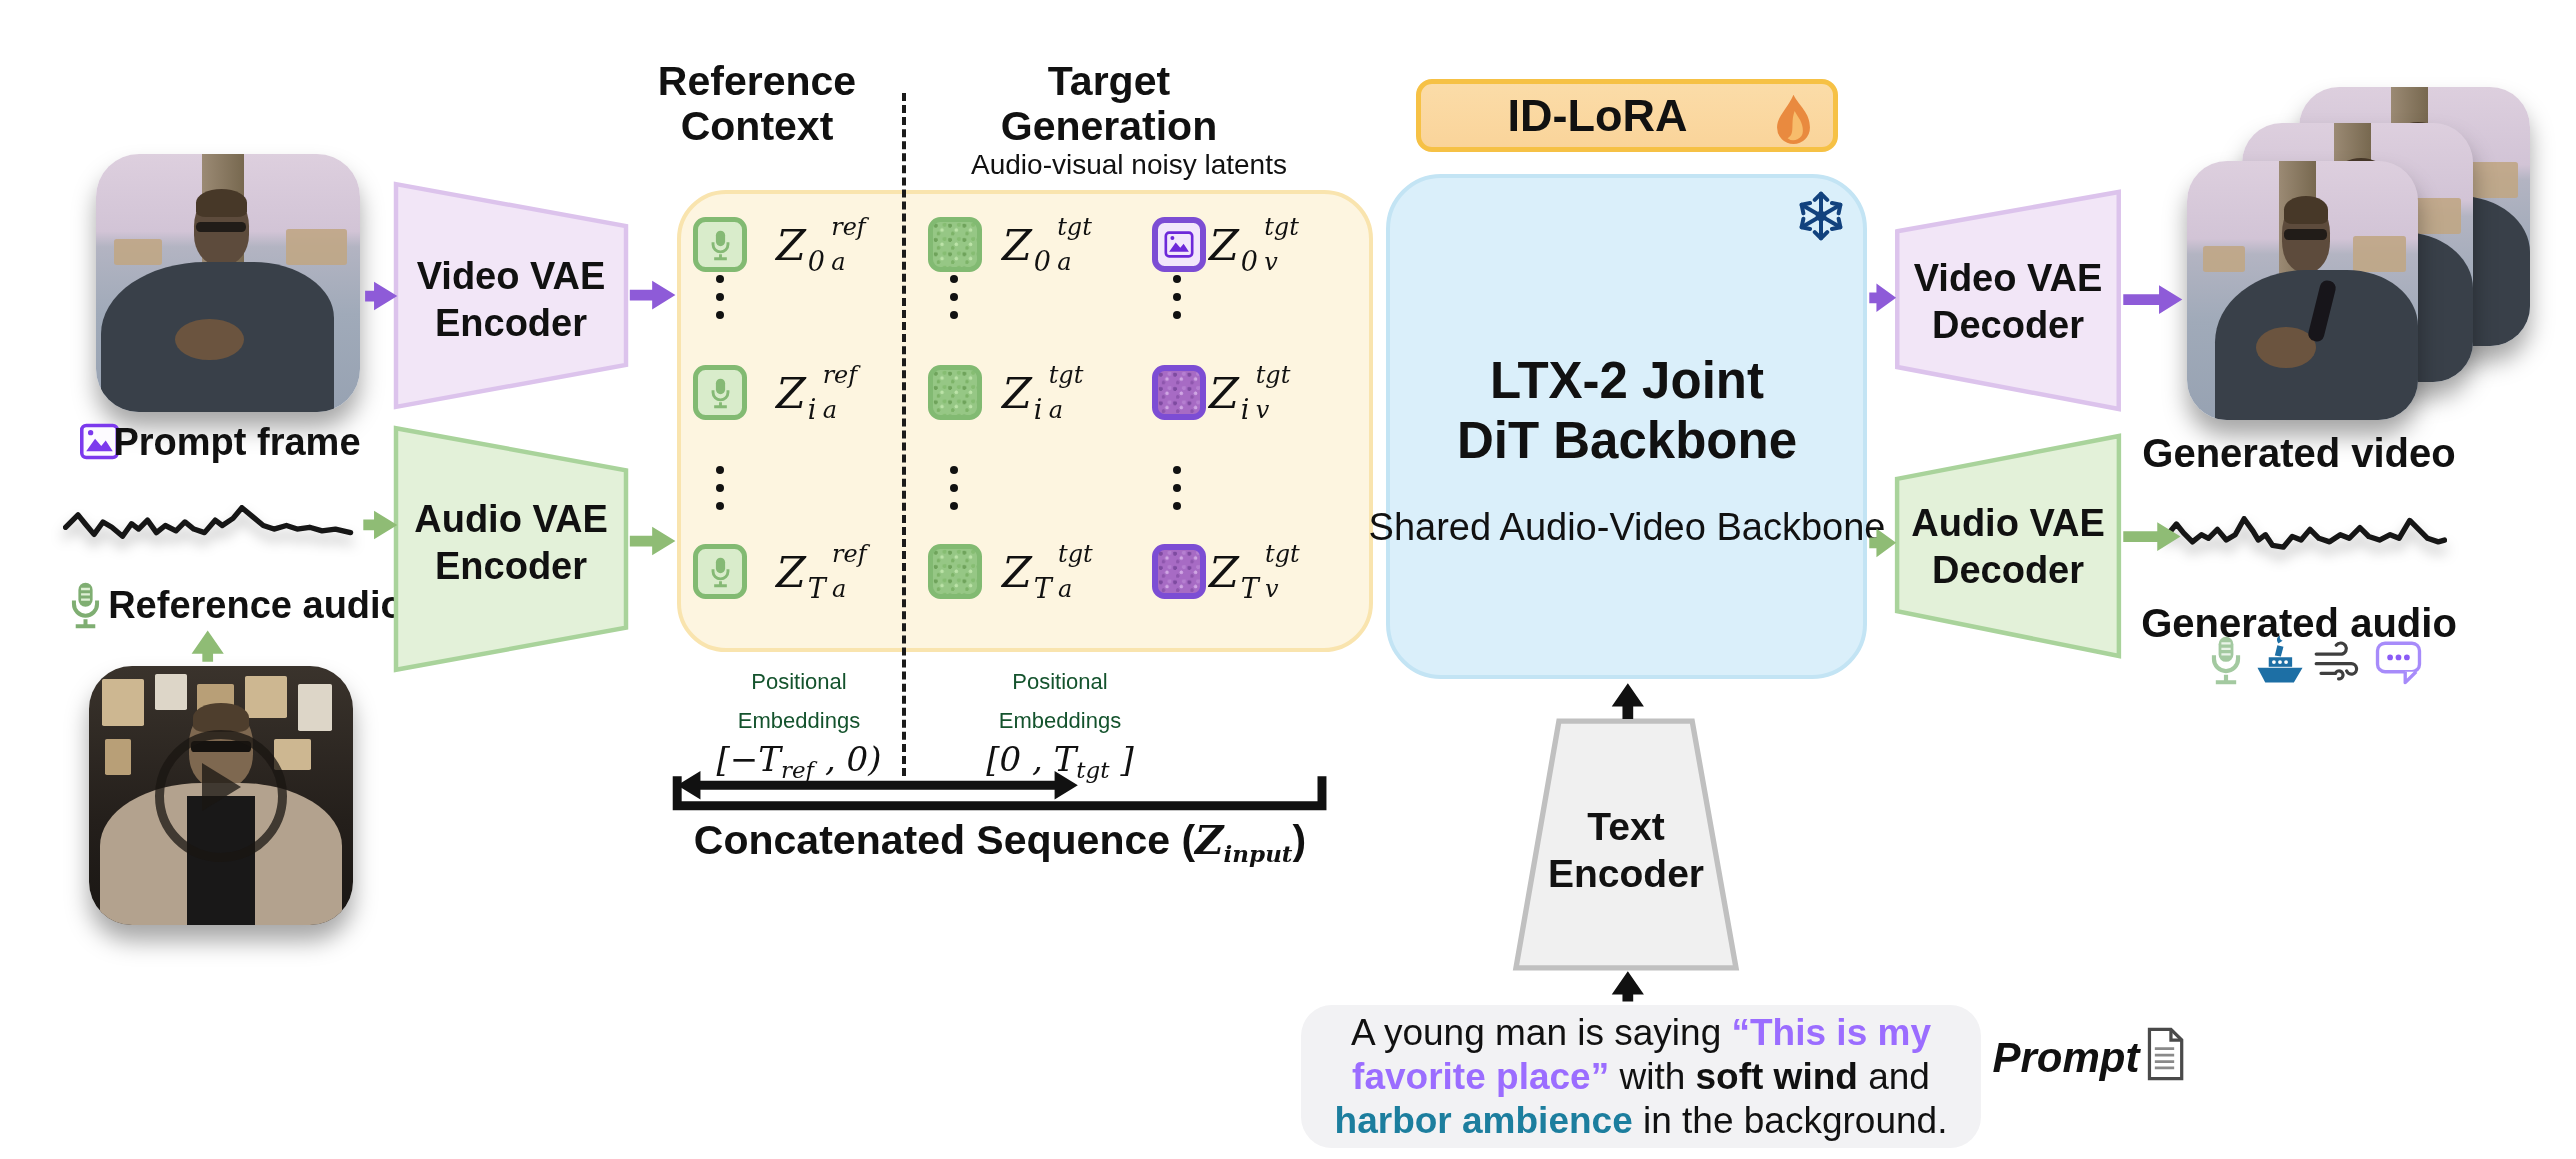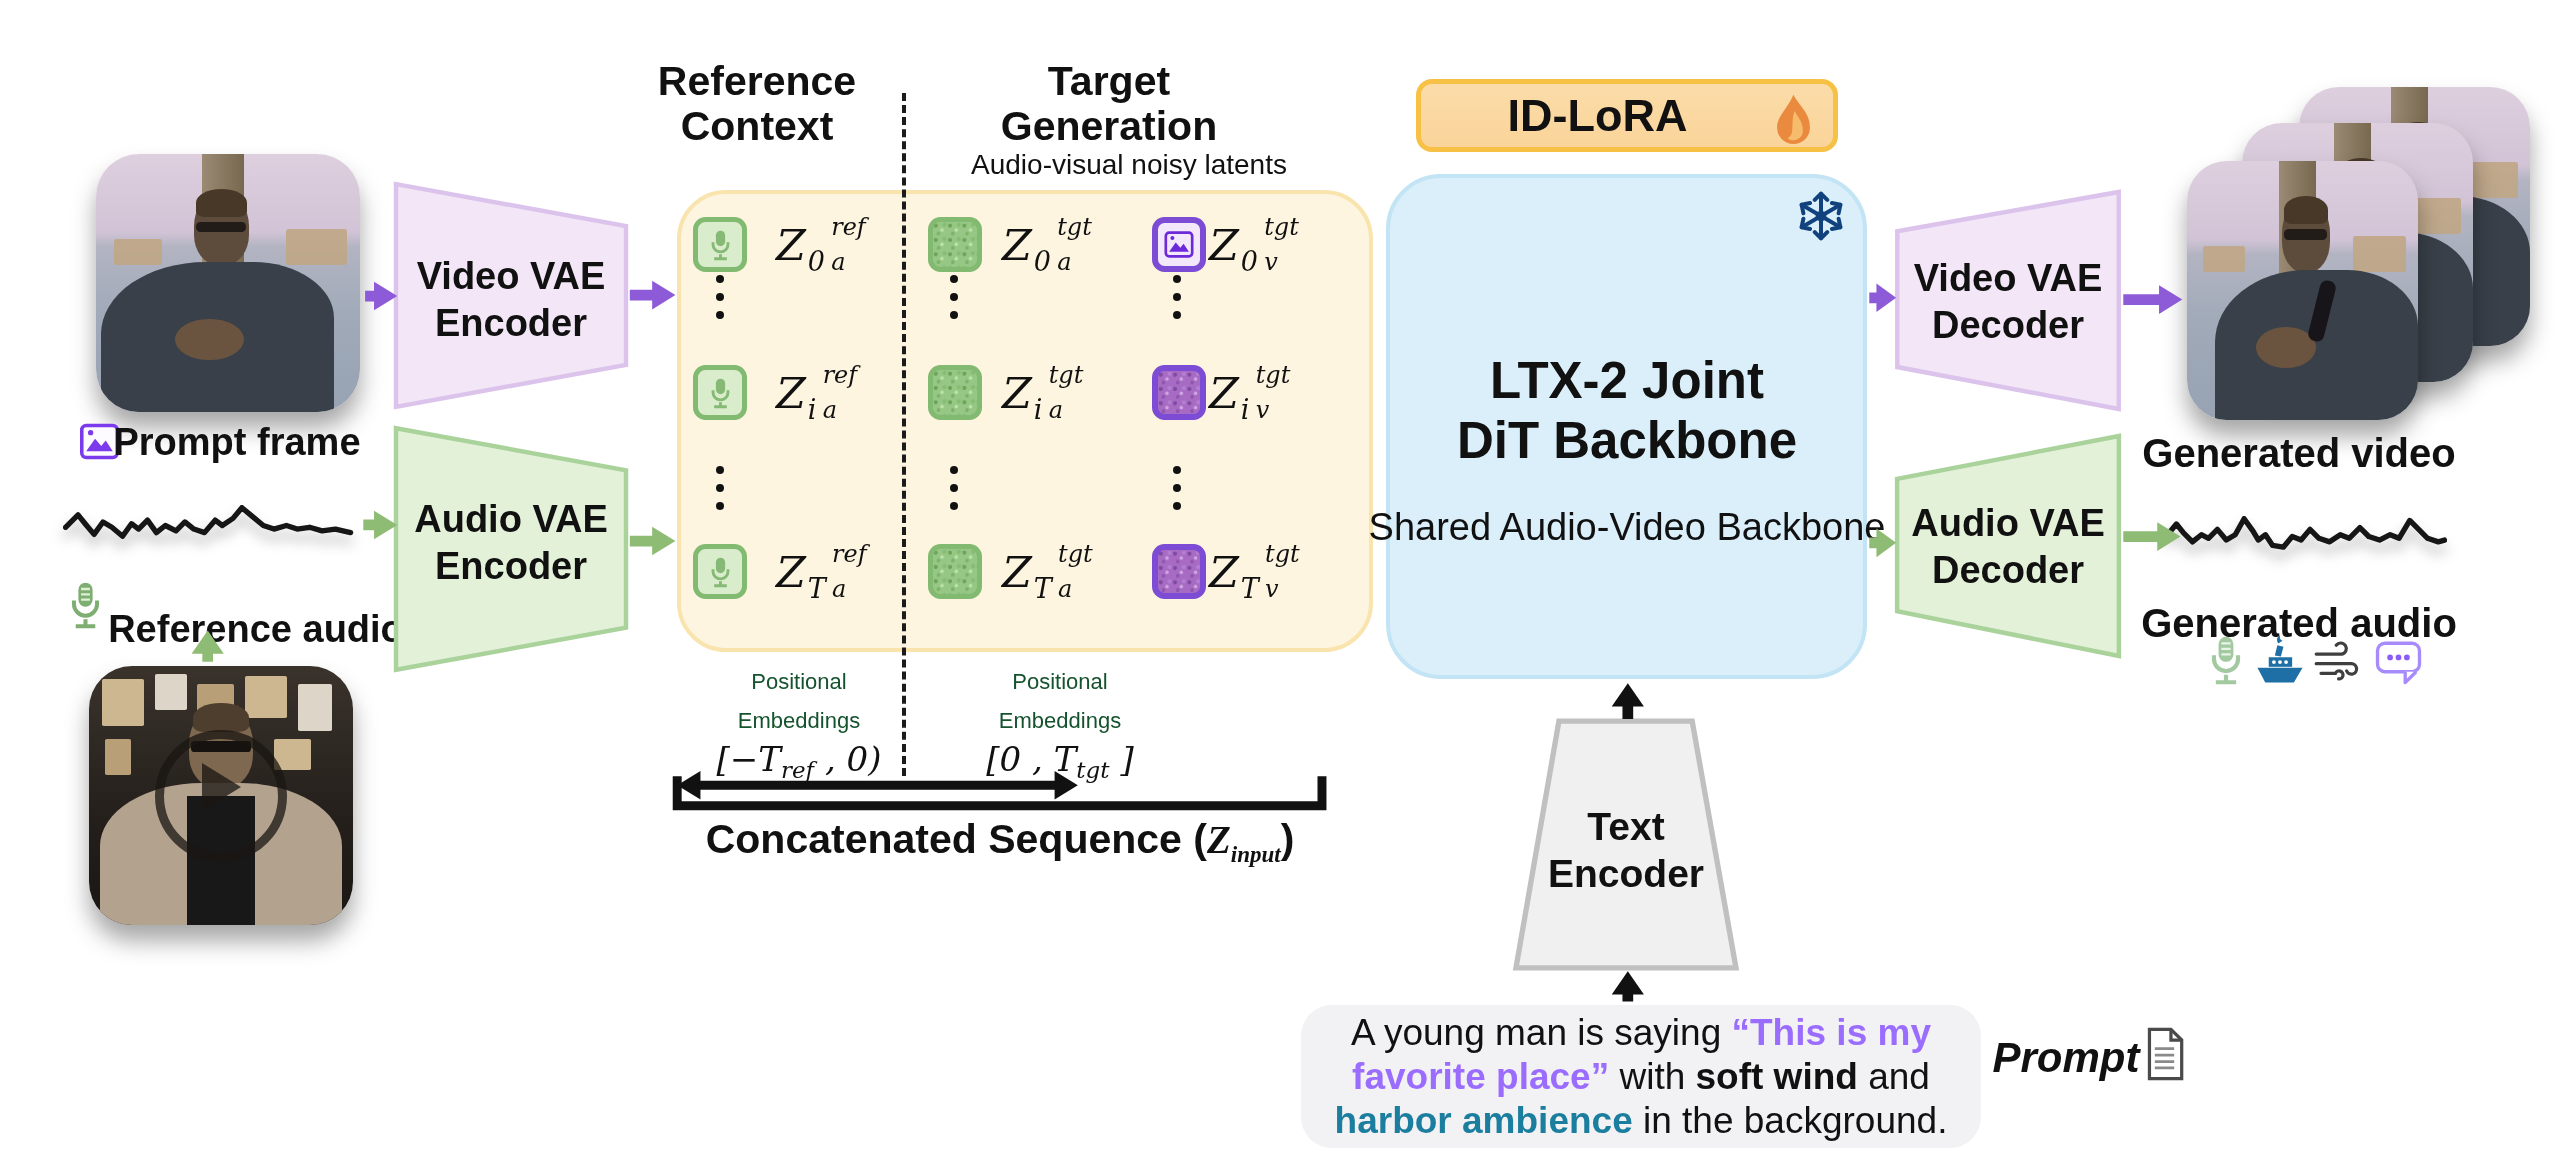--- a/index.html
+++ b/index.html
@@ -62,21 +62,21 @@
   .vdots i{width:8px;height:8px;border-radius:50%;background:#111;}
   .zlab{position:absolute;font-family:"DejaVu Serif",serif;font-style:italic;font-size:43px;color:#111;
         display:flex;align-items:center;height:55px;}
   .zlab .zidx{font-size:27px;align-self:flex-end;margin:0 1.8px -5.4px 1.8px;}
   .zlab .ss{display:inline-flex;flex-direction:column;font-size:24px;line-height:1;margin-left:4.5px;}
   .zlab .ss .sup{margin-bottom:10.7px;}
   .pos{font-size:22px;line-height:39px;color:#14532d;}
   .math{font-family:"DejaVu Serif",serif;font-style:italic;font-size:34px;}
   .math sub{font-size:23px;}
   #concat{font-weight:bold;font-size:41px;}
-  #concat .math{font-weight:bold;font-size:39px;font-family:Liberation Serif, serif;}
+  #concat .math{font-weight:bold;font-size:39px;}
   
   #idlora{position:absolute;left:1416px;top:79px;width:422px;height:73px;border-radius:16px;box-sizing:border-box;
           background:linear-gradient(180deg,#FBDCA8,#FAD49A);border:5.4px solid var(--badge_border);}
   #idlora .txt{position:absolute;left:0;top:0;width:100%;height:100%;display:flex;align-items:center;justify-content:center;
           font-weight:bold;font-size:45px;padding-right:59px;box-sizing:border-box;}
   #bluebox{position:absolute;left:1386px;top:174px;width:481px;height:505px;border-radius:55px;box-sizing:border-box;
           background:var(--blue_fill);border:4.5px solid var(--blue_border);}
   #bbtitle{font-weight:bold;font-size:51px;line-height:60px;}
   #bbsub{font-size:38px;}
   
@@ -112,21 +112,21 @@
   <svg class="abs" style="left:63px;top:497px;filter:drop-shadow(0 9px 6.3px rgba(0,0,0,.28));" width="291" height="57" viewBox="0 0 325 64">
     <path d="M2,34 L16,20 24,30 34,42 44,28 54,34 66,44 76,30 84,36 94,26 104,40 114,32 126,38 136,28 146,36 158,40 170,26 178,32 190,24 200,12 212,22 224,32 236,36 250,32 262,36 276,34 290,38 305,36 322,40" fill="none" stroke="#161616" stroke-width="6" stroke-linejoin="round" stroke-linecap="round"></path>
   </svg>
 
   <svg class="abs" style="left:66px;top:581px;" width="39" height="48" viewBox="0 0 40 54">
     <rect x="12" y="2" width="16" height="27" rx="8" fill="#7FAE72"></rect>
     <path d="M15 9 h10 M15 15 h10 M15 21 h10" stroke="#DFF0D5" stroke-width="2.6"></path>
     <path d="M7,22 v4 a13,13 0 0 0 26,0 v-4" fill="none" stroke="#7FAE72" stroke-width="4.5"></path>
     <path d="M20,43 v6 M9,51 h22" stroke="#7FAE72" stroke-width="4.5"></path>
   </svg>
-  <div class="ctr bold" style="left:256px;top:605px;font-size:38px;margin-top:24px;">Reference audio</div>
+  <div class="ctr bold" style="left:256px;top:605px;font-size:38px;">Reference audio</div>
 
   <div class="photo scene-room" style="left:89px;top:666px;width:264px;height:259px;">
     <div class="fr" style="left:5%;top:5%;width:16%;height:18%;background:#cdb791;"></div>
     <div class="fr" style="left:25%;top:3%;width:12%;height:14%;background:#ddd6c8;"></div>
     <div class="fr" style="left:41%;top:7%;width:14%;height:12%;background:#b89f77;"></div>
     <div class="fr" style="left:59%;top:4%;width:16%;height:16%;background:#cdb791;"></div>
     <div class="fr" style="left:79%;top:7%;width:13%;height:18%;background:#ddd6c8;"></div>
     <div class="fr" style="left:6%;top:28%;width:10%;height:14%;background:#b89f77;"></div>
     <div class="fr" style="left:70%;top:28%;width:14%;height:12%;background:#cdb791;"></div>
     <div class="hd2"></div>

